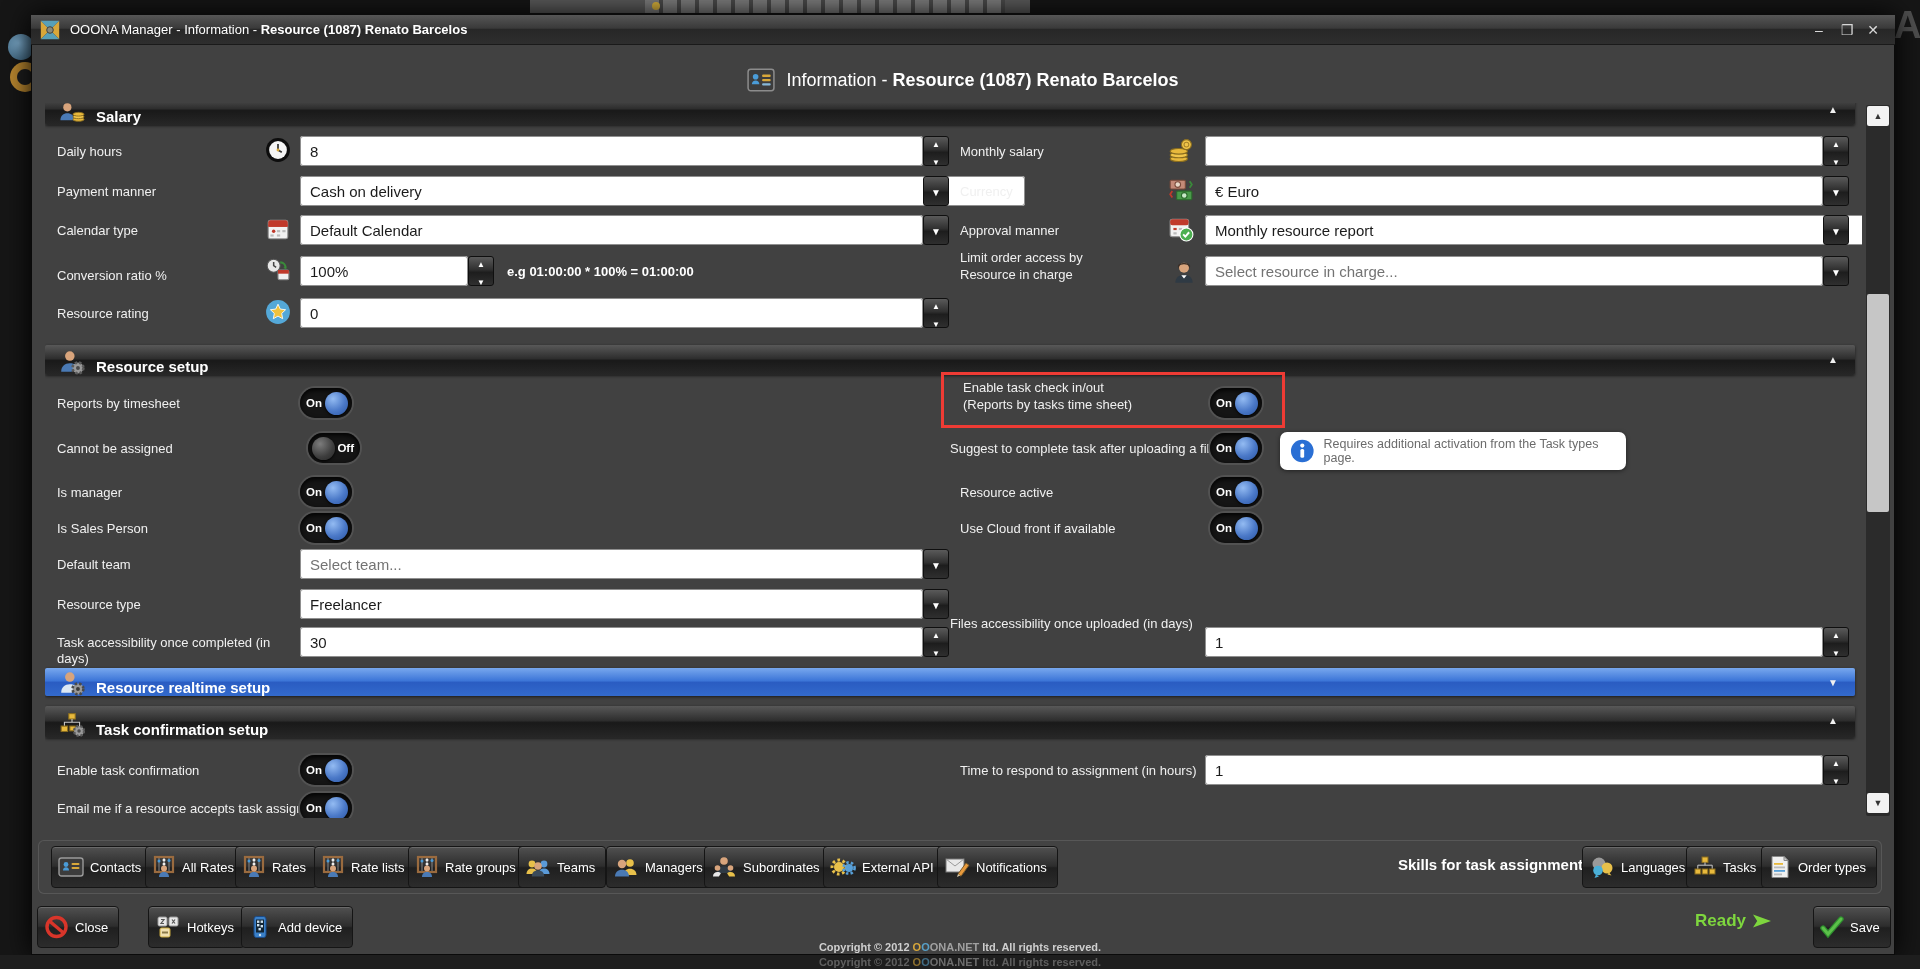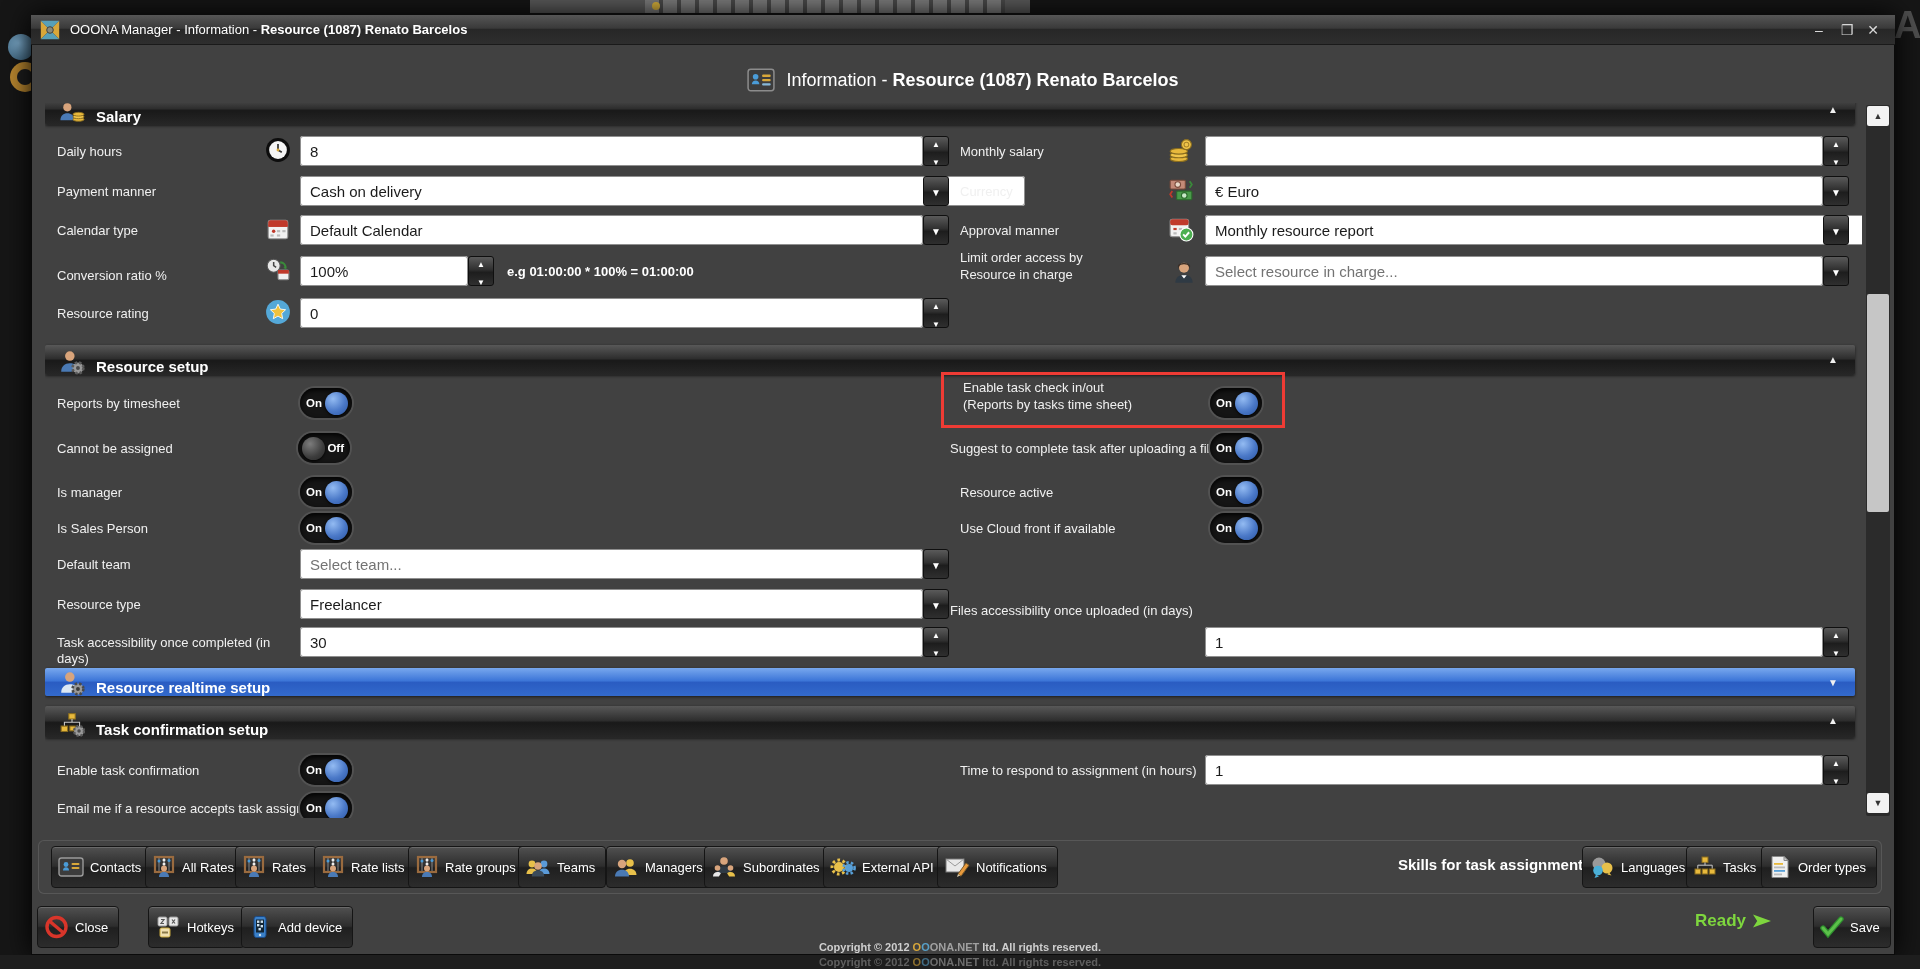--- a/index.html
+++ b/index.html
@@ -281,21 +281,21 @@
     <div class="secarr up"></div>
   </div>
 
   <div class="lbl" style="left:12px;top:293px">Reports by timesheet</div>
   <div class="tog" style="left:255px;top:285px">
       <span class="txt">On</span>
       <span class="knob"></span>
     </div>
 
   <div class="lbl" style="left:12px;top:338px">Cannot be assigned</div>
-  <div class="tog off" style="left:253px;top:330px">
+  <div class="tog off" style="left:263px;top:330px">
       <span class="txt">Off</span>
       <span class="knob"></span>
     </div>
 
   <div class="lbl" style="left:12px;top:382px">Is manager</div>
   <div class="tog" style="left:255px;top:374px">
       <span class="txt">On</span>
       <span class="knob"></span>
     </div>
 
@@ -336,34 +336,42 @@
   <div class="tog" style="left:1165px;top:285px">
       <span class="txt">On</span>
       <span class="knob"></span>
     </div>
 
   <div class="lbl" style="left:905px;top:338px">Suggest to complete task after uploading a file</div>
   <div class="tog" style="left:1165px;top:330px">
       <span class="txt">On</span>
       <span class="knob"></span>
     </div>
+  <div id="tooltip">
+    <svg width="26" height="26" viewBox="0 0 26 26">
+      <circle cx="13" cy="13" r="12" fill="#2a6fd4"></circle>
+        <circle cx="13" cy="7.3" r="2.2" fill="#fff"></circle>
+      <rect x="11" y="10.8" width="4" height="9.4" rx="1.6" fill="#fff"></rect>
+    </svg>
+    <span class="tt">Requires additional activation from the Task types page.</span>
+  </div>
 
   <div class="lbl" style="left:915px;top:382px">Resource active</div>
   <div class="tog" style="left:1165px;top:374px">
       <span class="txt">On</span>
       <span class="knob"></span>
     </div>
 
   <div class="lbl" style="left:915px;top:418px">Use Cloud front if available</div>
   <div class="tog" style="left:1165px;top:410px">
       <span class="txt">On</span>
       <span class="knob"></span>
     </div>
 
-  <div class="lbl" style="left:905px;top:500px">Files accessibility once uploaded (in days)</div>
+  <div class="lbl" style="left:905px;top:513px">Files accessibility once uploaded (in days)</div>
   <div class="inp" style="left:1160px;top:524px;width:618px">
       <span>1</span>
     </div>
   <div class="sq" style="left:1778px;top:524px">
       <span class="u"></span>
       <span class="d"></span>
     </div>
 
   <div class="secbar blue" style="top:565px">
     <svg class="sic" viewBox="0 0 24 24">

